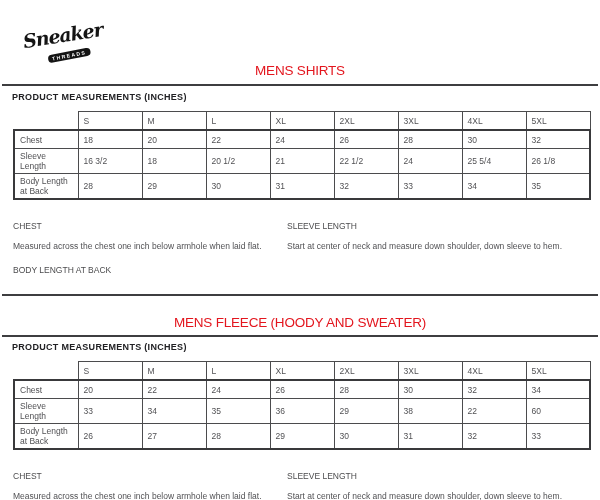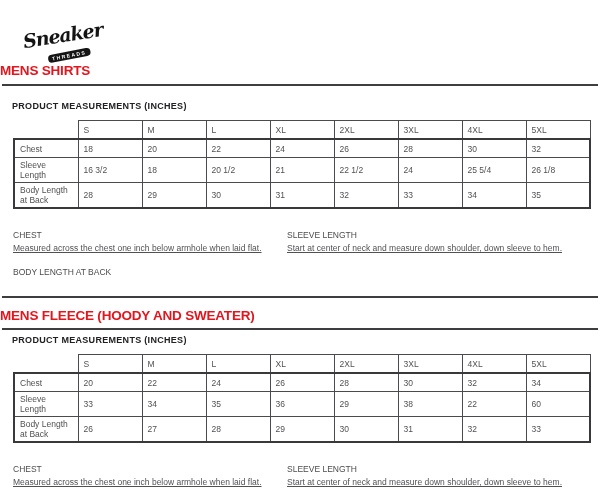--- a/index.html
+++ b/index.html
@@ -33,38 +33,38 @@
     letter-spacing:1.5px;
     padding:1px 4px;
     border-radius:4px/50%;
     transform:rotate(-2deg);
   }
 
   .header-space { height:64px; }
 
   
   .section-title {
-    text-align:left;
+    text-align:center;
     color:#e3161e;
-    font-weight:bold;
+    font-weight:normal;
     font-size:13.5px;
     line-height:14px;
     letter-spacing:-0.2px;
   }
   .rule { height:2px; background:#3e3e40; margin:0 2px; }
   .rule.mt6 { margin-top:6px; }
   .rule.mt8 { margin-top:8px; }
   .rule.mt5 { margin-top:5px; }
-  .title-mt4 { margin-top:11px; }
+  .title-mt4 { margin-top:20px; }
 
   .sub-heading {
     font-size:9px; font-weight:bold;
     color:#212124; letter-spacing:0.3px;
     line-height:10px;
-    margin:15px 0 0 12px;
+    margin:6px 0 0 12px;
   }
   .sub-heading.m2 { margin-top:5px; }
 
   
   table.size-table {
     border-collapse:collapse;
     table-layout:fixed;
     margin:9px 0 0 13px;
     width:577px;
     font-size:8.5px;
@@ -81,21 +81,21 @@
   table.size-table tbody { border:2px solid #39393b; }
   table.size-table col.label-col { width:64px; }
   table.size-table col.data-col  { width:64px; }
 
   
   .defs { display:flex; margin:21px 0 0 13px; }
   .defs-left  { width:274px; }
   .defs-right { width:295px; margin-left:0px; }
   .def-group { margin-bottom:11px; }
   .term { font-size:8.5px; color:#4c4c4e; line-height:10px; }
-  .desc { font-size:8.5px; color:#515154; line-height:16px;text-decoration:underline; }
+  .desc { font-size:8.5px; color:#515154; margin-top:7px; line-height:16px; }
 </style>
 </head>
 <body>
 
 <div class="logo-wrap">
   <div class="logo-script">Sneaker</div>
   <div class="logo-sub">THREADS</div>
 </div>
 <div class="header-space"></div>
 

